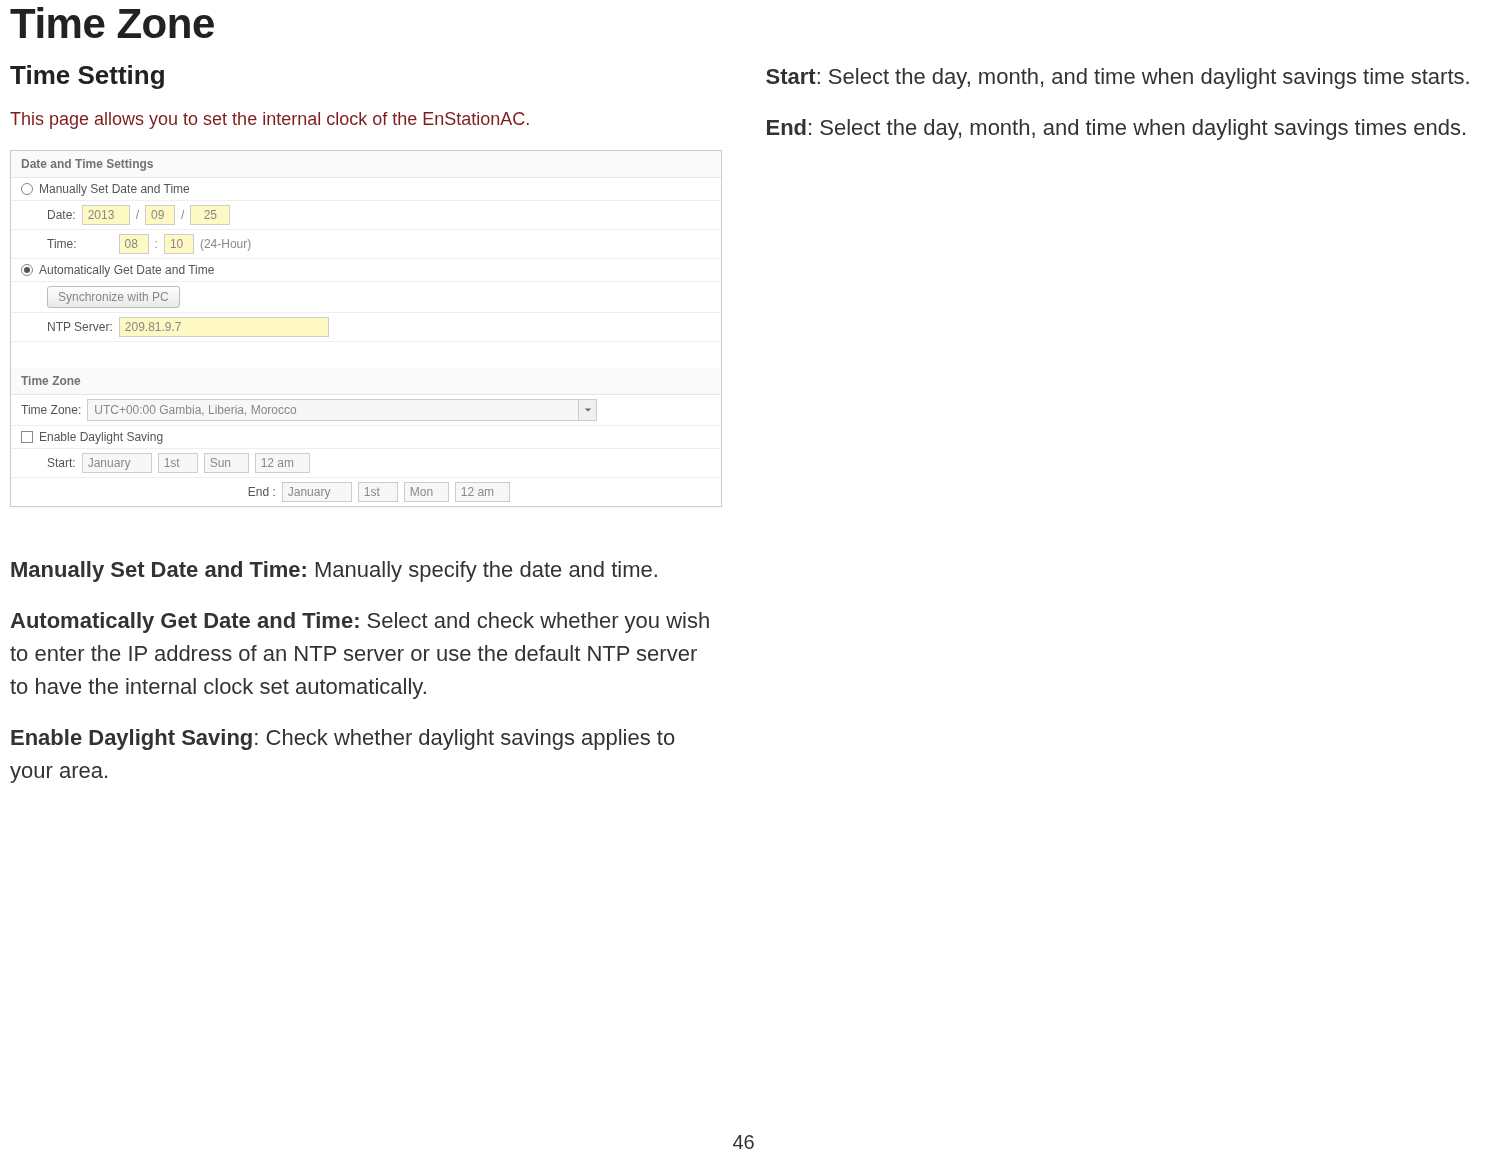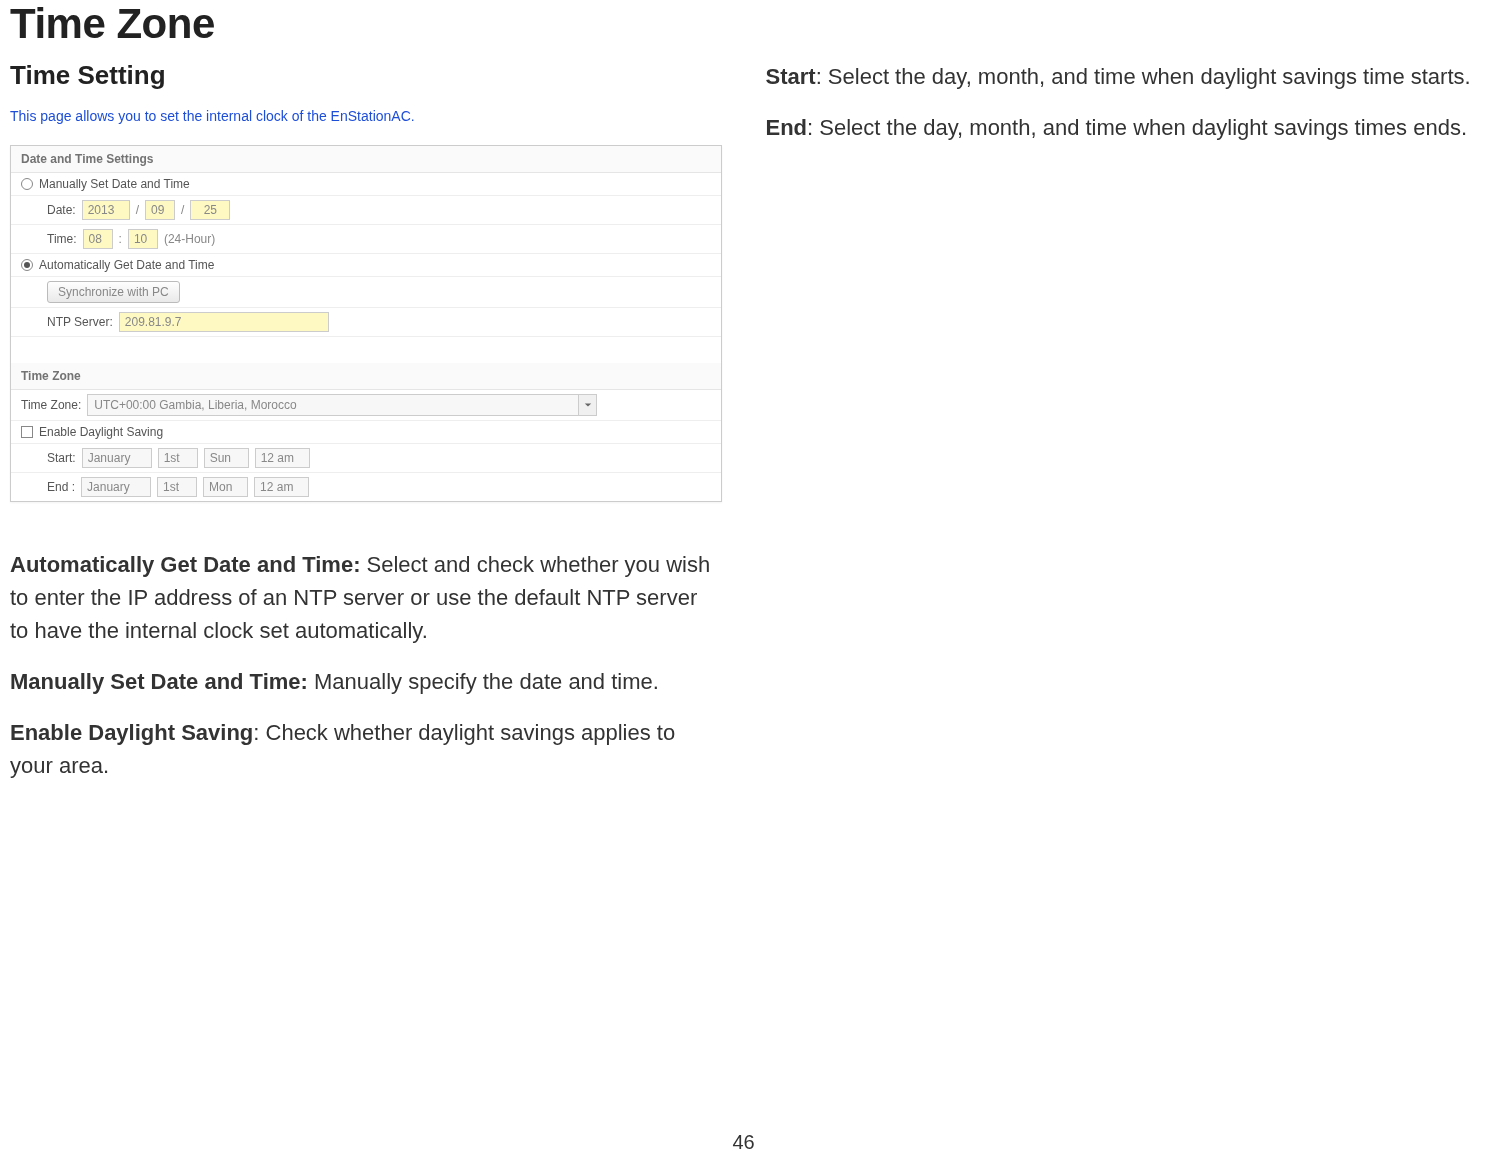--- a/index.html
+++ b/index.html
@@ -25,22 +25,22 @@
   .col {
     flex: 1;
   }
   .section-heading {
     font-size: 26px;
     font-weight: bold;
     color: #222;
     margin-bottom: 16px;
   }
   .intro {
-    font-size: 14px;
-    color: #1d4ed8;
+    font-size: 18px;
+    color: #7f1d1d;
     line-height: 1.4;
     margin-bottom: 18px;
     text-align: justify;
   }
   .para {
     font-size: 22px;
     color: #333;
     line-height: 1.5;
     margin-bottom: 18px;
   }
@@ -72,21 +72,21 @@
     color: #737373;
   }
   .row {
     padding: 4px 10px;
     border-bottom: 1px solid #eee;
     display: flex;
     align-items: center;
     gap: 6px;
     flex-wrap: wrap;
   }
-  .row:last-child { border-bottom: none; }
+  .row:last-child { border-bottom: none; justify-content: center; }
   .indent { padding-left: 36px; }
   .radio {
     width: 12px; height: 12px;
     border: 1px solid #888;
     border-radius: 50%;
     display: inline-flex;
     align-items: center;
     justify-content: center;
     background: #fff;
   }
@@ -175,21 +175,21 @@
         <span>Date:</span>
         <input class="field" style="width: 48px;" value="2013">
         <span class="muted">/</span>
         <input class="field" style="width: 30px;" value="09">
         <span class="muted">/</span>
         <input class="field" style="width: 40px; text-align: center;" value="25">
       </div>
 
       <div class="row indent">
         <span>Time:</span>
-        <input class="field" style="width: 30px;" value="08">
+        <input class="field" style="width: 30px; margin-left: 36px;" value="08">
         <span class="muted">:</span>
         <input class="field" style="width: 30px;" value="10">
         <span class="muted">(24-Hour)</span>
       </div>
 
       <div class="row">
         <span class="radio checked"></span>
         <span>Automatically Get Date and Time</span>
       </div>
 
@@ -234,24 +234,24 @@
       <div class="row indent">
         <span>End :</span>
         <input class="sel" style="width: 70px;" value="January">
         <input class="sel" style="width: 40px;" value="1st">
         <input class="sel" style="width: 45px;" value="Mon">
         <input class="sel" style="width: 55px;" value="12 am">
       </div>
     </div>
 
     <p class="para">
+      <span class="bold">Manually Set Date and Time:</span><span> Manually specify the date and time.</span>
+    </p>
+    <p class="para">
       <span class="bold">Automatically Get Date and Time:</span><span> Select and check whether you wish to enter the IP address of an NTP server or use the default NTP server to have the internal clock set automatically.</span>
-    </p>
-    <p class="para">
-      <span class="bold">Manually Set Date and Time:</span><span> Manually specify the date and time.</span>
     </p>
     <p class="para">
       <span class="bold">Enable Daylight Saving</span><span>: Check whether daylight savings applies to your area.</span>
     </p>
   </div>
 
   <div class="col">
     <p class="para">
       <span class="bold">Start</span><span>: Select the day, month, and time when daylight savings time starts.</span>
     </p>

